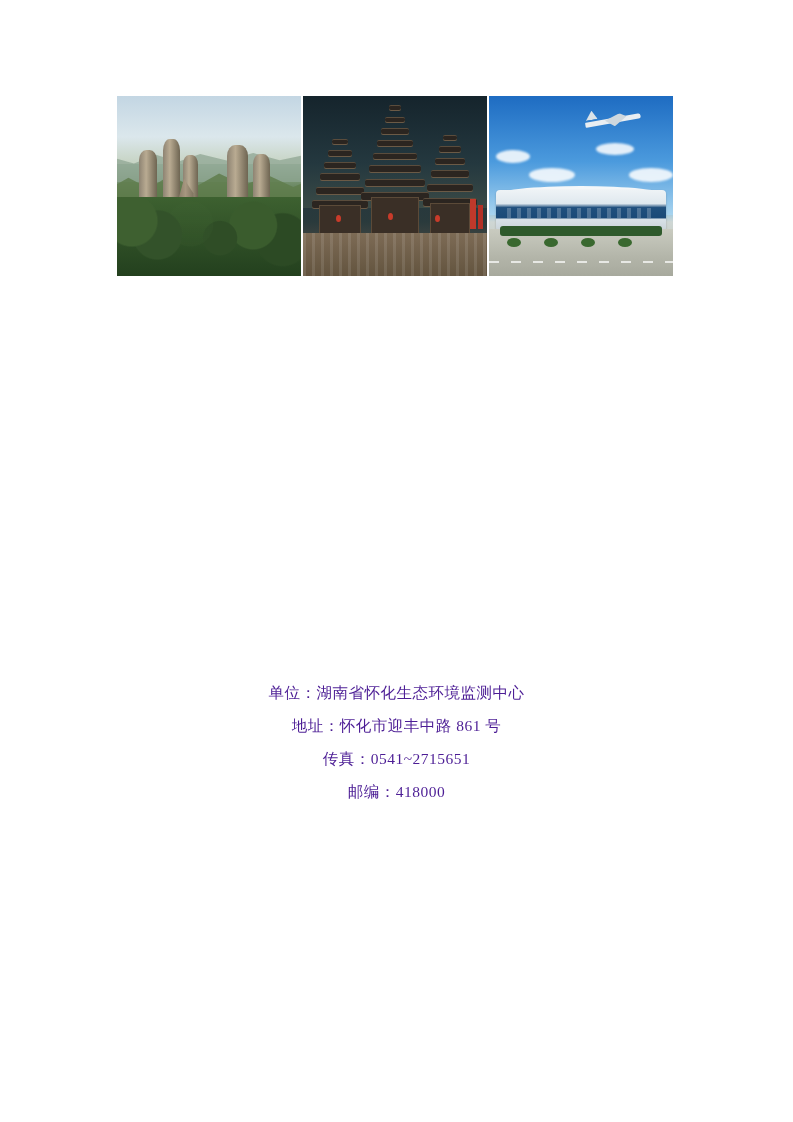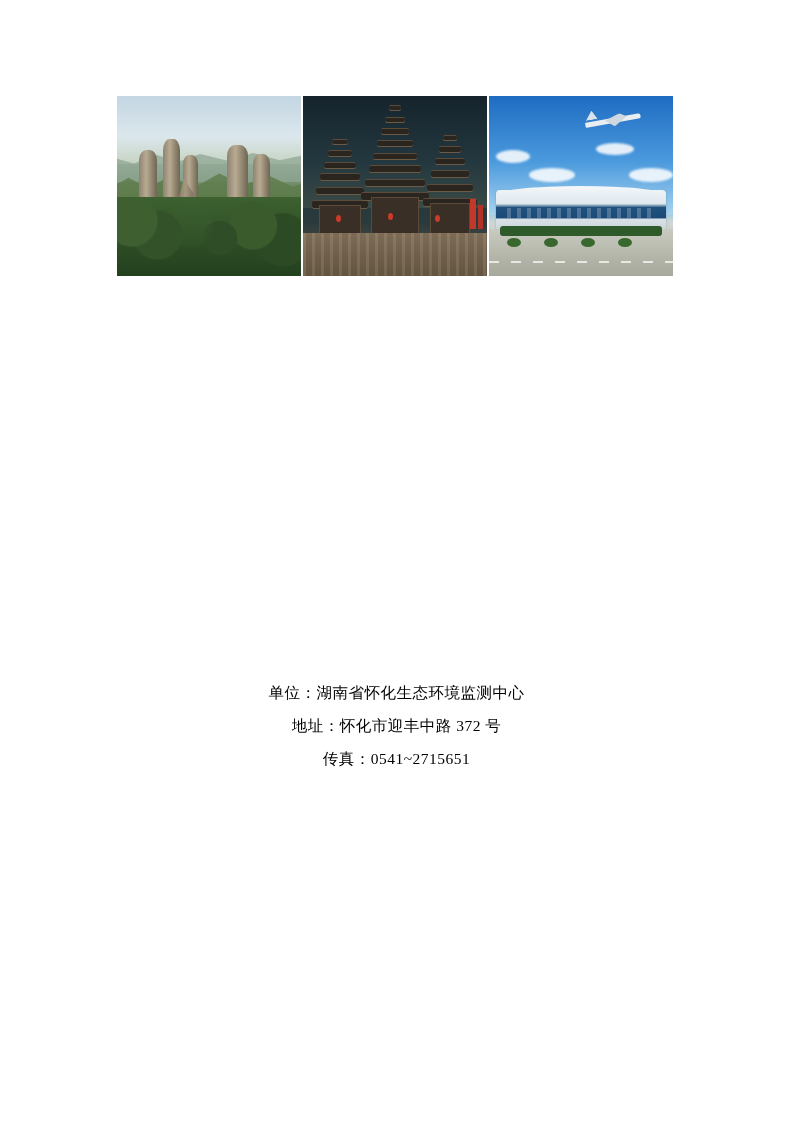--- a/index.html
+++ b/index.html
@@ -252,21 +252,21 @@
     left: 0;
     top: 676px;
     width: 793px;
     text-align: center;
   }
   .contact-line {
     font-family: "Liberation Serif", "DejaVu Serif", serif;
     font-size: 15.5px;
     line-height: 33px;
     letter-spacing: .5px;
-    color: #000000;
+    color: #4c1d95;
     white-space: pre;
   }
 </style>
 </head>
 <body>
 
 <div class="page">
 
   <div class="image-band">
 
@@ -345,17 +345,18 @@
       <div class="bush" style="left:30%;"></div>
       <div class="bush" style="left:50%;"></div>
       <div class="bush" style="left:70%;"></div>
       <div class="road-mark"></div>
     </div>
 
   </div>
 
   <div class="contact-block">
     <div class="contact-line">单位：湖南省怀化生态环境监测中心</div>
-    <div class="contact-line">地址：怀化市迎丰中路 372 号</div>
+    <div class="contact-line">地址：怀化市迎丰中路 861 号</div>
     <div class="contact-line">传真：0541~2715651</div>
+    <div class="contact-line">邮编：418000</div>
   </div>
 
 </div>
 
 </body></html>

